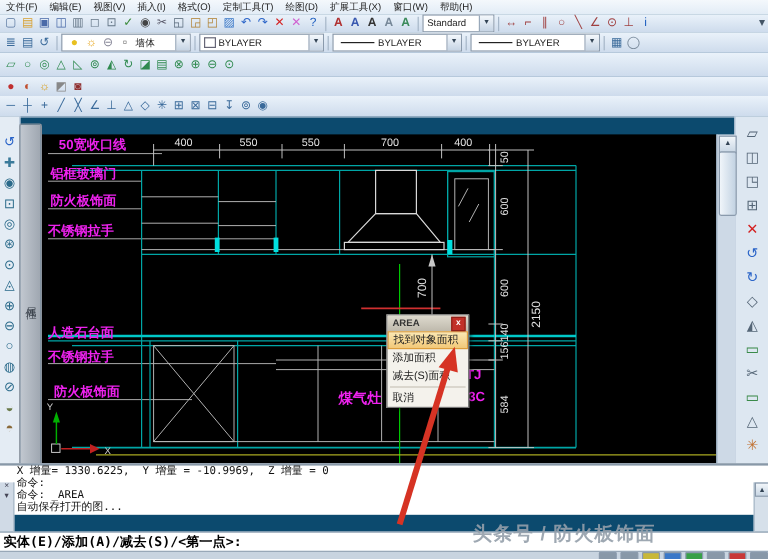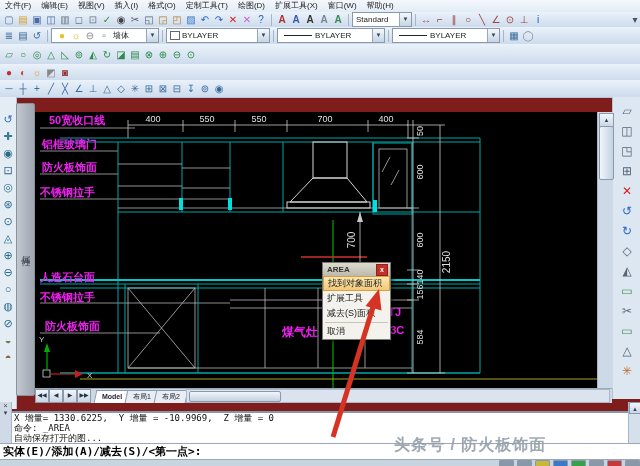--- a/index.html
+++ b/index.html
@@ -1,17 +1,17 @@
 <!DOCTYPE html>
 <html><head>
 <meta charset="utf-8">
 <style>
   html,body{margin:0;padding:0;}
   body{font-family:"Liberation Sans",sans-serif;background:#cfdde d;}
-  #win{position:relative;width:640px;height:466px;background:#7f1d1d;overflow:hidden;
+  #win{position:relative;width:640px;height:466px;background:#0c4a6e;overflow:hidden;
        font-family:"Liberation Sans",sans-serif;}
   .abs{position:absolute;}
   
   #menubar{left:0;top:0;width:640px;height:12px;background:linear-gradient(#f4f8fc,#e2ecf6);
            border-bottom:1px solid #b8c8d8;display:flex;align-items:center;font-size:8px;color:#222;}
   .menu-item{padding:0 5px;line-height:12px;cursor:default;}
   
   .tb-row{left:0;width:640px;background:linear-gradient(#eaf2fa,#cddbec);
           border-bottom:1px solid #b4c4d6;display:flex;align-items:center;padding-left:2px;}
   .tbico{width:14px;height:13px;font-size:10px;line-height:13px;text-align:center;
@@ -55,21 +55,21 @@
   .navbtn{width:12px;height:12px;background:linear-gradient(#f2f6fa,#c8d6e4);border:1px solid #8a9aac;
           text-align:center;line-height:11px;font-size:6px;color:#234;}
   .ltab{padding:0 6px;height:12px;line-height:12px;background:#e8eef4;border:1px solid #8a9aac;
         border-bottom:none;color:#223;transform:skewX(-12deg);margin-right:-3px;}
   .ltab span{display:inline-block;transform:skewX(12deg);}
   .ltab.active{background:#fff;font-weight:bold;}
   #hscroll-track{flex:1;height:12px;background:#dbe4ee;border:1px solid #a8b8c8;margin:0 2px;position:relative;}
   #hthumb{position:absolute;left:2px;top:1px;width:90px;height:9px;background:linear-gradient(#f2f6fa,#c2d2e2);
           border:1px solid #8a9aac;border-radius:2px;}
   
-  #cmd{left:0;top:411px;width:640px;height:41px;background:#fff;border-top:2px solid #8898a8;
+  #cmd{left:0;top:386px;width:640px;height:41px;background:#fff;border-top:2px solid #8898a8;
        font-family:"DejaVu Sans Mono",monospace;font-size:9px;color:#111;}
   #cmd-gutter{left:0;top:402px;width:11px;height:41px;background:#d0dae6;border-right:1px solid #a8b8c8;
               font-size:7px;color:#445;text-align:center;}
   #cmd .cline{padding-left:14px;line-height:10px;white-space:pre;}
   #cmd-scroll{left:628px;top:402px;width:12px;height:41px;background:#d6e0ea;border-left:1px solid #a8b8c8;}
   #prompt-row{left:0;top:443px;width:640px;height:16px;background:#fff;border-top:1px solid #98a8b8;
               font-family:"DejaVu Sans Mono",monospace;font-size:11px;font-weight:bold;color:#000;
               line-height:16px;padding-left:3px;}
   
   #statusbar{left:0;top:459px;width:640px;height:7px;background:#c8d4e0;border-top:1px solid #98a8b8;
@@ -432,21 +432,21 @@
       </g>
     </svg>
 
     
     <div id="ctxmenu" class="abs">
       <div class="cm-title">
         <span>AREA</span>
         <span class="cm-close">x</span>
       </div>
       <div class="cm-item hl">找到对象面积</div>
-      <div class="cm-item">扩展工具</div>
+      <div class="cm-item">添加面积</div>
       <div class="cm-item">减去(S)面积</div>
       <div class="cm-sep"></div>
       <div class="cm-item">取消</div>
     </div>
   </div>
 
   <div id="vscroll" class="abs">
     <div class="sbtn" style="margin:1px;">▲</div>
     <div id="vthumb"></div>
   </div>
@@ -459,20 +459,21 @@
     <span class="ltab active" style="margin-left:4px;"><span>Model</span></span>
     <span class="ltab"><span>布局1</span></span>
     <span class="ltab"><span>布局2</span></span>
     <span id="hscroll-track">
         <span id="hthumb"></span>
       </span>
   </div>
 
   <div id="cmd" class="abs">
     <div class="cline">X 增量= 1330.6225,  Y 增量 = -10.9969,  Z 增量 = 0</div>
+    <div class="cline">命令:</div>
     <div class="cline">命令: _AREA</div>
     <div class="cline">自动保存打开的图...</div>
   </div>
   <div id="cmd-gutter" class="abs">
     <div>×</div>
     <div>▾</div>
   </div>
   <div id="cmd-scroll" class="abs">
     <div class="sbtn" style="width:10px;height:10px;margin:0;">▲</div>
   </div>

